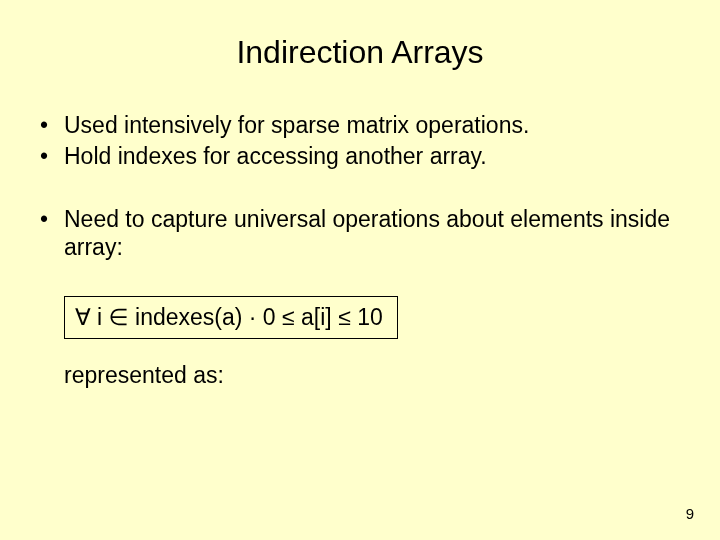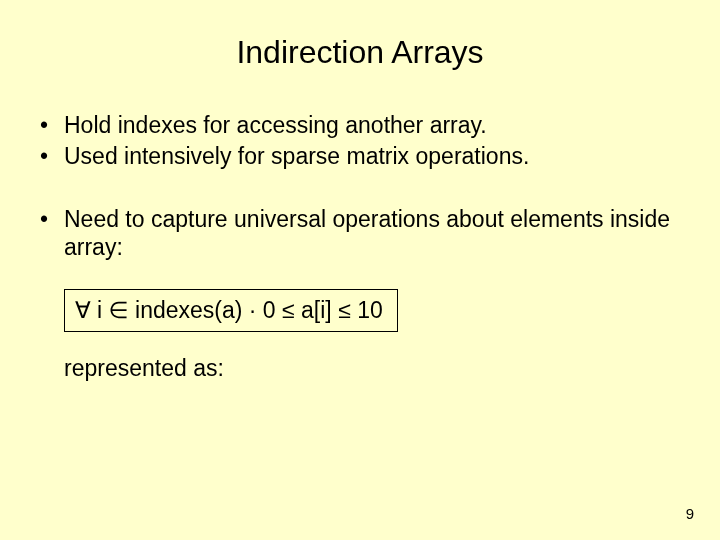--- a/index.html
+++ b/index.html
@@ -47,21 +47,21 @@
   .gap-med { height: 22px; }
   .formula-box {
     display: inline-block;
     border: 1px solid #000;
     background: #ffffcc;
     padding: 6px 14px 6px 10px;
     font-size: 23px;
   }
   .formula-row {
     padding-left: 34px;
-    margin-top: 3px;
+    margin-top: 10px;
   }
   .rep-row {
     padding-left: 34px;
     font-size: 23px;
     display: flex;
     align-items: center;
     gap: 4px;
   }
   .page-num {
     position: absolute;
@@ -73,22 +73,22 @@
 </style>
 </head>
 <body>
 
 <div class="slide">
 
   <h1 class="title">Indirection Arrays</h1>
 
   <div class="content">
     <ul>
+      <li class="bullet">Used intensively for sparse matrix operations.</li>
       <li class="bullet">Hold indexes for accessing another array.</li>
-      <li class="bullet">Used intensively for sparse matrix operations.</li>
     </ul>
 
     <div class="gap-small"></div>
 
     <ul>
       <li class="bullet">Need to capture universal operations about elements inside array:</li>
     </ul>
 
     <div class="gap-med"></div>
 

